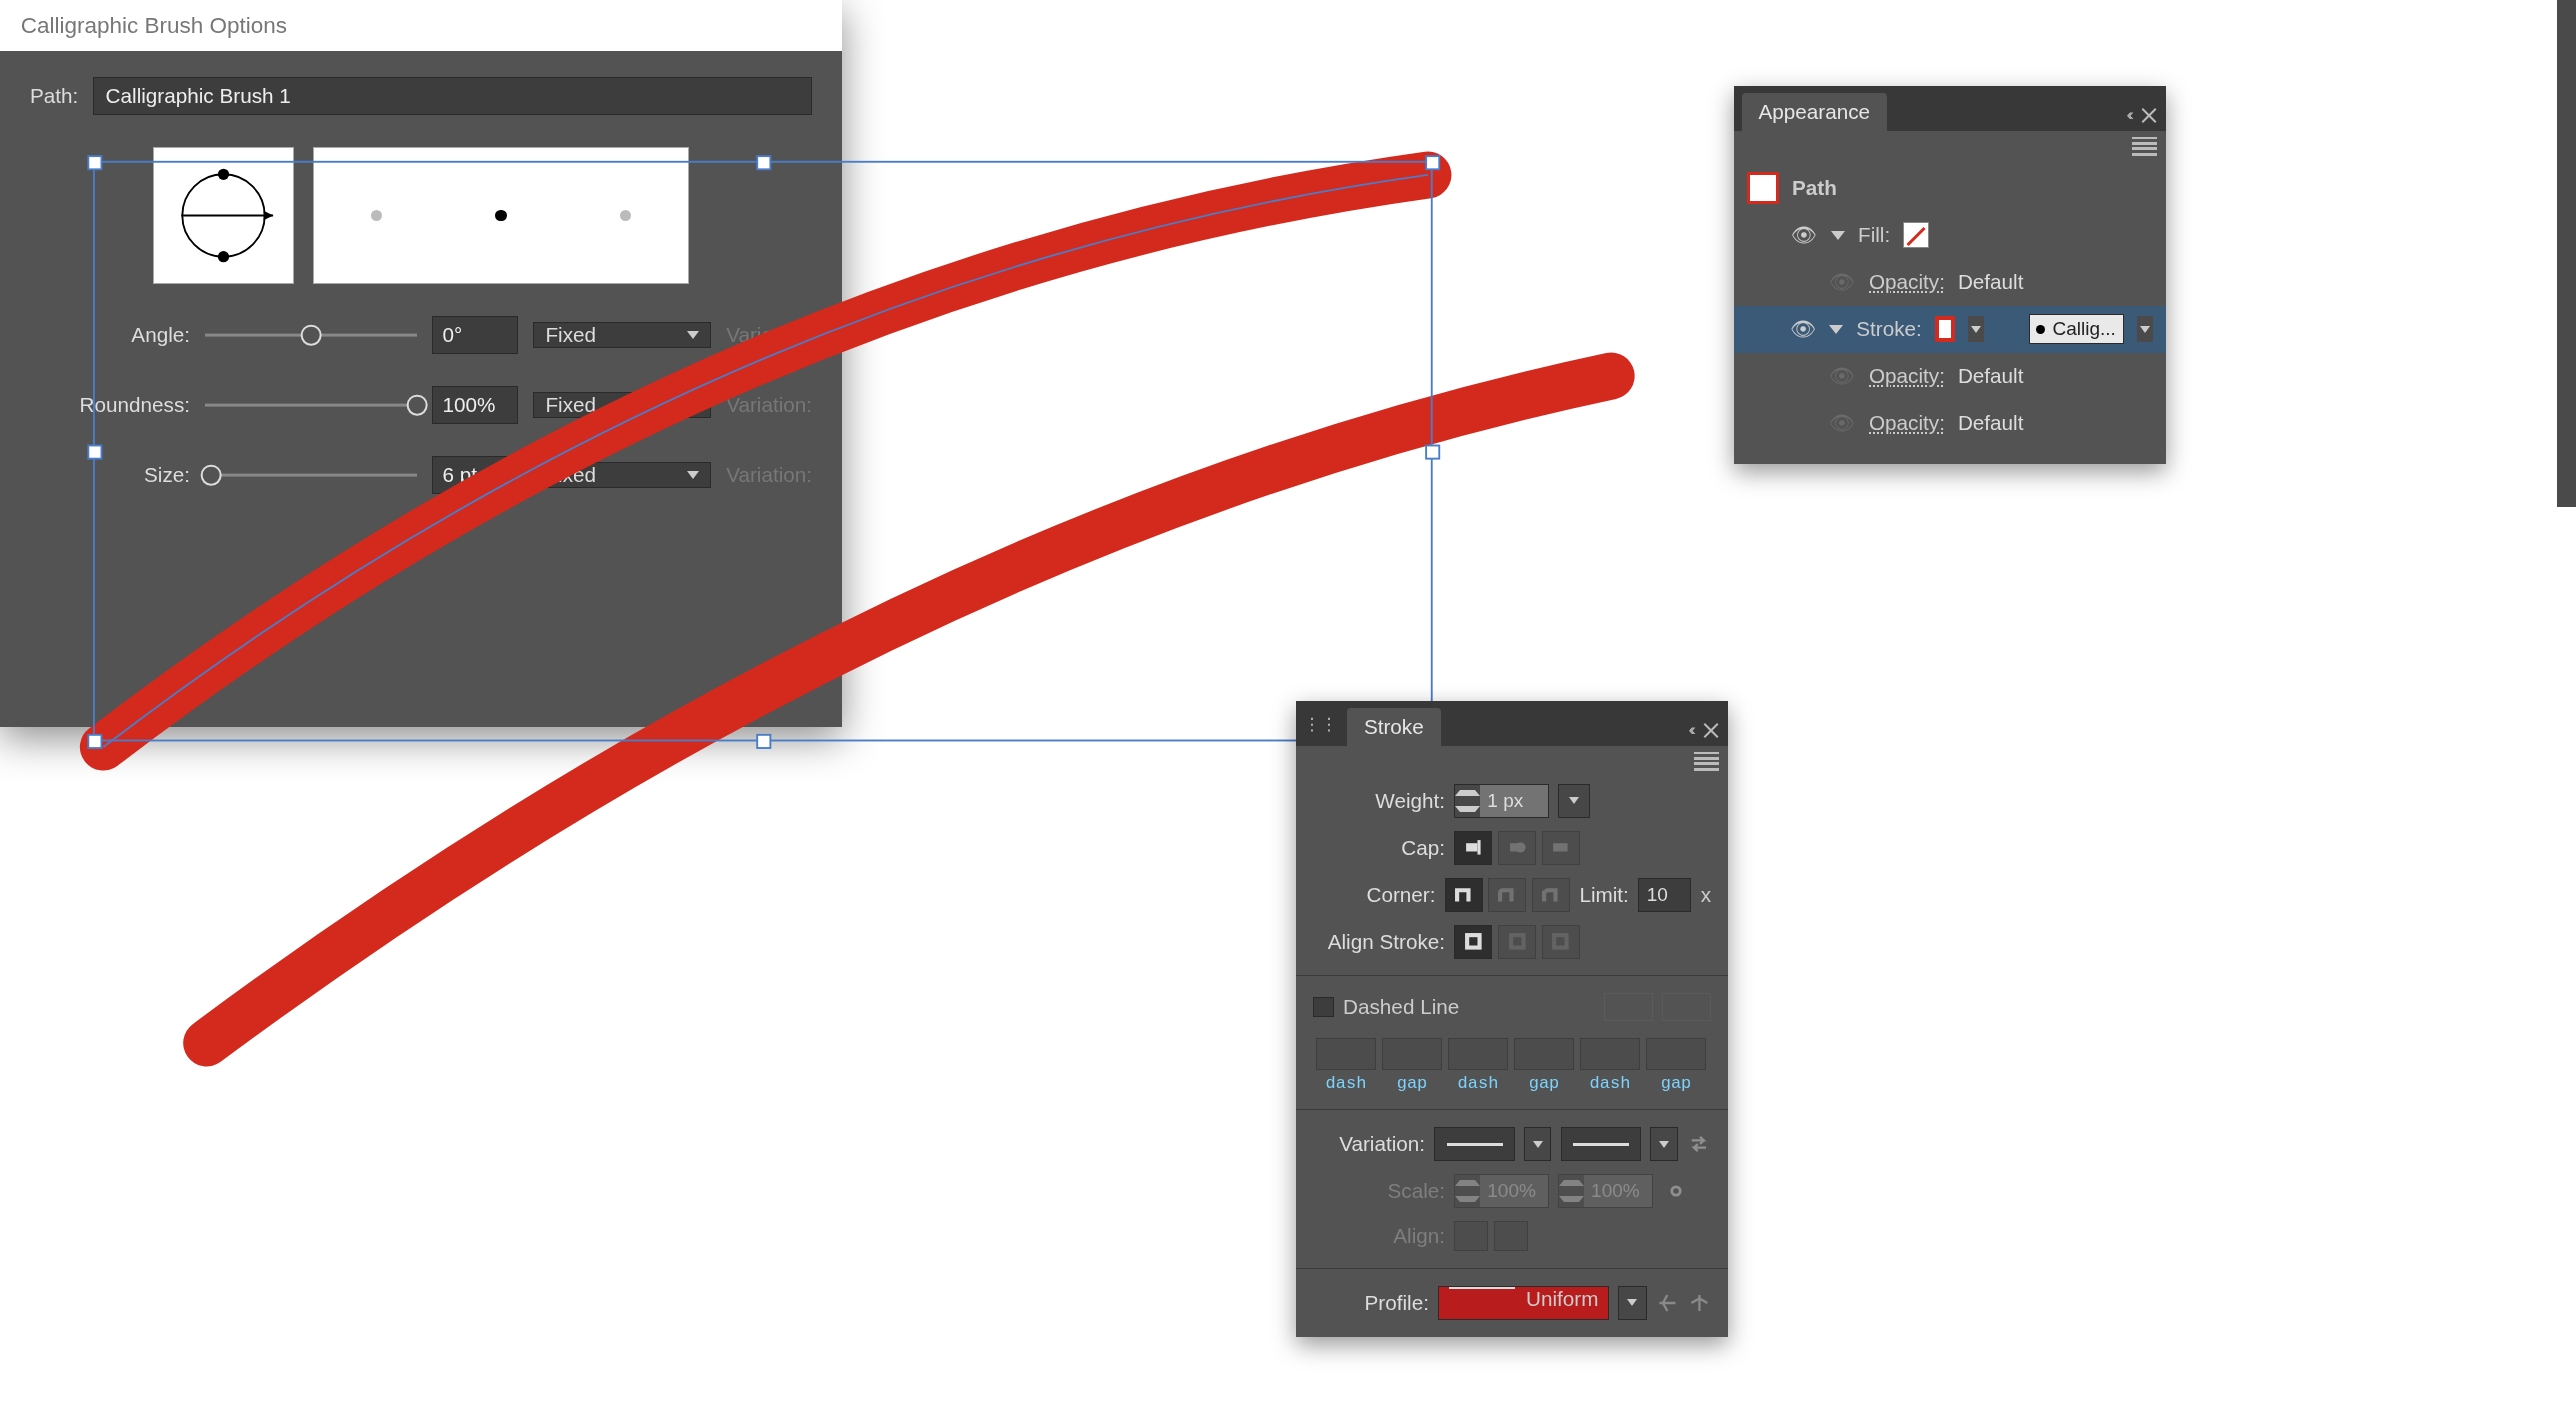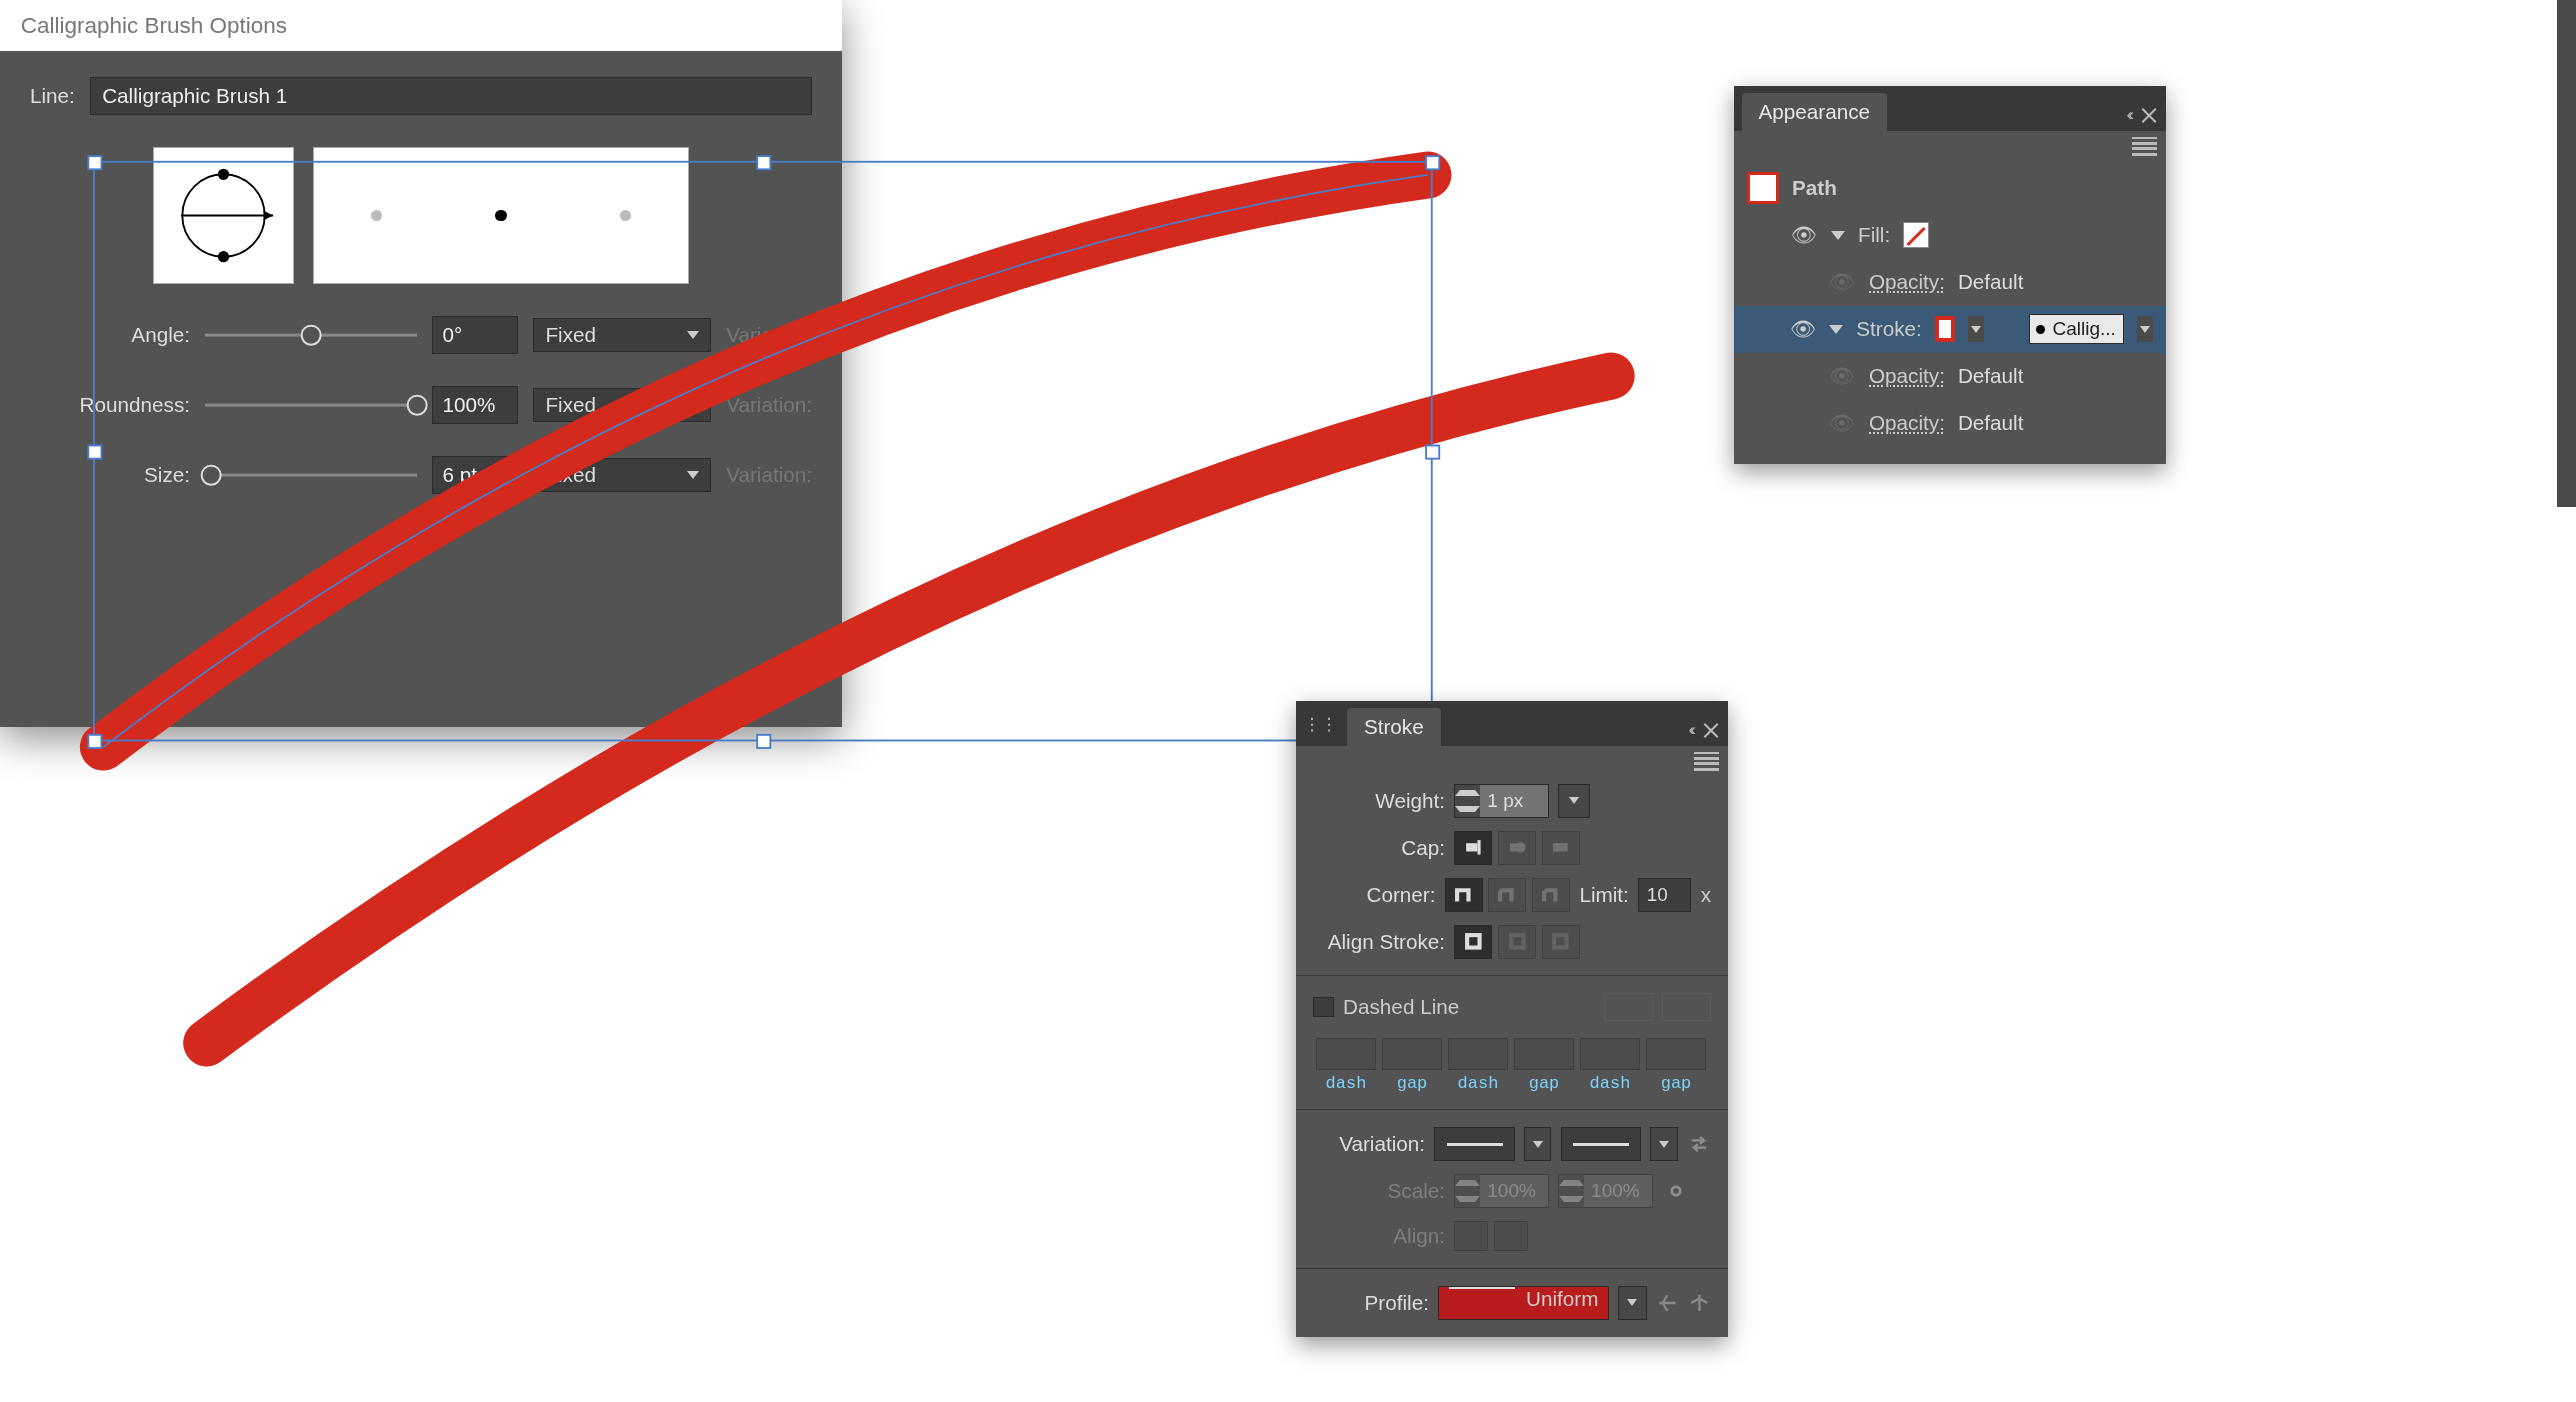--- a/index.html
+++ b/index.html
@@ -85,21 +85,21 @@
   .previews { display:flex; gap:19px; justify-content:center; }
   .previews .box { background:#fff; border:0.9px solid #aaa; }
   .previews .p1 { width:141px; height:137px; display:flex; align-items:center; justify-content:center; }
   .previews .p2 { width:376px; height:137px; display:flex; align-items:center; justify-content:space-around; }
   .slider-row { display:flex; align-items:center; gap:15px; }
   .slider-row .lab { width:160px; text-align:right; }
   .slider { position:relative; height:7.5px; flex:1; }
   .slider .track { position:absolute; left:0; right:0; top:50%; height:2.8px; background:#888; transform:translateY(-50%); }
   .slider .thumb { position:absolute; top:50%; width:20.7px; height:20.7px; border:2.8px solid #ddd; border-radius:50%; background:#535353; transform:translate(-50%,-50%); }
   .valbox { width:86px; height:38px; background:#3d3d3d; border:0.9px solid #2a2a2a; color:#eee; display:flex; align-items:center; padding:0 9.4px; }
-  .ddwide { width:178px; height:34px; background:#3d3d3d; border:0.9px solid #2a2a2a; display:flex; align-items:center; justify-content:space-between; padding:0 11.3px; }
+  .ddwide { width:178px; height:26px; background:#3d3d3d; border:0.9px solid #2a2a2a; display:flex; align-items:center; justify-content:space-between; padding:0 11.3px; }
   .ddwide .tri { width:0;height:0;border-left:6.6px solid transparent;border-right:6.6px solid transparent;border-top:8.5px solid #ccc; }
   .disabled-txt { color:#777; }
   .btnrow { display:flex; align-items:center; justify-content:space-between; margin-top: 19px; }
   .btn-pill { height:43px; padding:0 51px; border:1.9px solid #ddd; border-radius:22.5px; background:transparent; color:#eee; font-size:20.7px; }
   .chk-on { width:24.4px; height:24.4px; background:#e9e9e9; border:0.9px solid #2a2a2a; display:flex; align-items:center; justify-content:center; }
   .chk-on::after { content:""; width:13px; height:7.5px; border-left:2.8px solid #222; border-bottom:2.8px solid #222; transform:rotate(-45deg); margin-top:-3.8px; }
 
   
   .edge-strip { position:absolute; right:0; top:0; width:19px; height:507px; background:#4a4a4a; }
 </style>
@@ -420,21 +420,21 @@
     </div>
   </div>
 </div>
 
 <div id="callig">
   <div class="titlebar">
     <span>Calligraphic Brush Options</span>
   </div>
   <div class="content">
     <div class="namefld">
-      <span>Line:</span>
+      <span>Path:</span>
       <input value="Calligraphic Brush 1" style="">
     </div>
 
     <div class="previews">
       <div class="box p1">
         <svg width="103" height="103" viewBox="0 0 110 110">
           <circle cx="55" cy="55" r="44" fill="none" stroke="#000" stroke-width="2"></circle>
           <line x1="10" y1="55" x2="108" y2="55" stroke="#000" stroke-width="2"></line>
           <polygon points="108,55 98,50 98,60" fill="#000"></polygon>
           <circle cx="55" cy="11" r="6" fill="#000"></circle>

